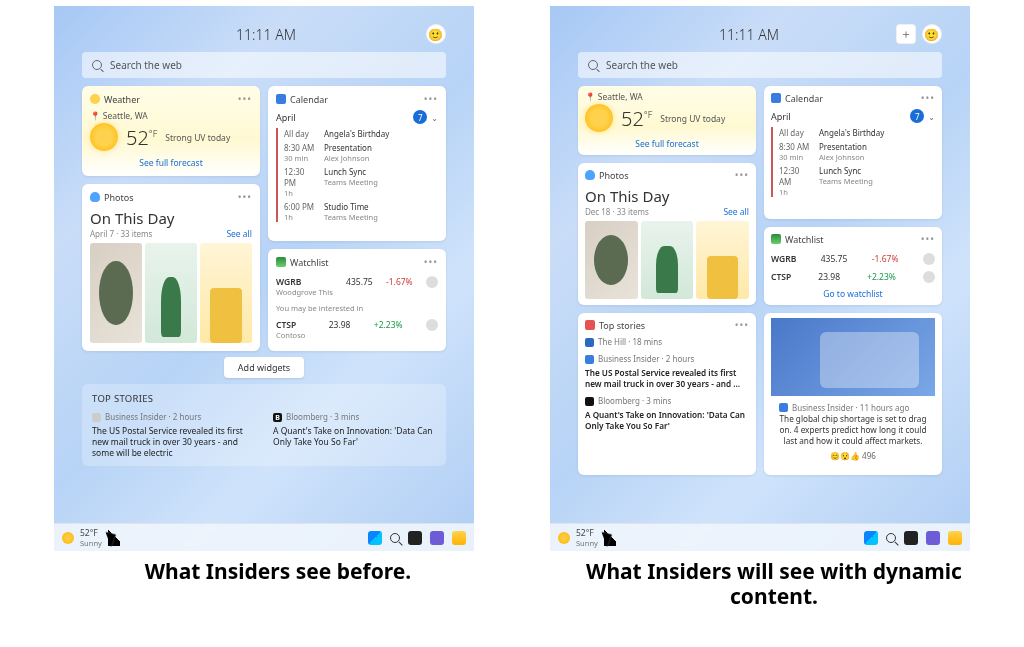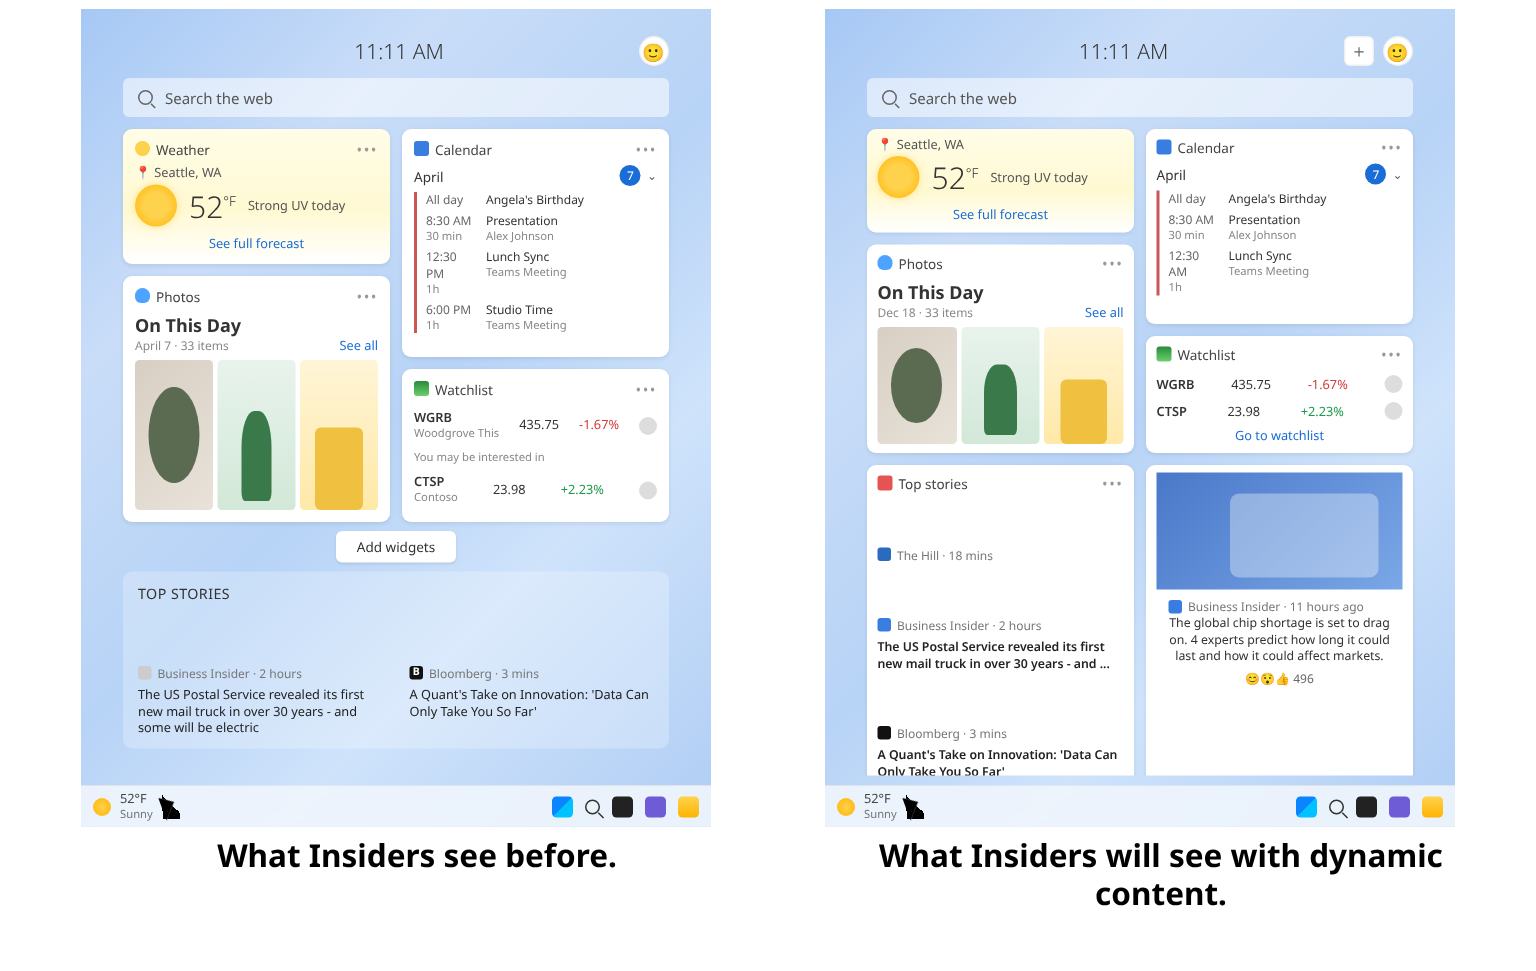--- a/index.html
+++ b/index.html
@@ -86,32 +86,32 @@
   .uv{font-size:8.5px;color:#555;}
   .forecast-link{color:#1a6dd6;font-size:8.5px;text-align:center;margin-top:6px;}
   .cal-head{display:flex;align-items:center;justify-content:space-between;margin-top:2px;}
   .cal-month{font-size:9px;}
   .cal-day{background:#1a6dd6;color:#fff;border-radius:50%;width:14px;height:14px;display:flex;align-items:center;justify-content:center;font-size:8px;}
   .caret{font-size:8px;color:#666;}
   .events{margin-top:4px;border-left:2px solid #c55; padding-left:6px; display:flex;flex-direction:column;gap:3px;}
   .ev{display:grid;grid-template-columns:34px 1fr;gap:6px;font-size:8px;}
   .ev .when{color:#666;}
   .ev .sub{color:#888;font-size:7.5px;}
-  .photos-title{font-weight:700;font-size:12px;}
+  .photos-title{font-weight:400;font-size:15px;}
   .photos-sub{color:#888;font-size:8px;}
   .seeall{color:#1a6dd6;font-size:8.5px;}
   .photo-strip{display:flex;gap:3px;margin-top:4px;height: var(--ph, 78px);}
   .ph{flex:1;border-radius:3px;}
   .ph1{background:linear-gradient(135deg,#d8cfc4,#e8e2d8);position:relative;}
   .ph1::after{content:"";position:absolute;inset:18% 18%;border-radius:50%;background:#5a6b52;}
   .ph2{background:linear-gradient(180deg,#e8f3ec,#d2e8d8);position:relative;}
   .ph2::after{content:"";position:absolute;bottom:6px;left:30%;width:40%;height:60%;background:#3a7a4a;border-radius:40% 40% 10% 10%;}
   .ph3{background:linear-gradient(180deg,#fff5d6,#ffe9a8);position:relative;}
   .ph3::after{content:"";position:absolute;bottom:0;left:20%;width:60%;height:55%;background:#f0c040;border-radius:4px;}
-  .watch-row{display:flex;align-items:center;justify-content:space-between;font-size:8.5px;padding:3px 0;}
+  .watch-row{display:flex;align-items:flex-start;justify-content:space-between;font-size:8.5px;padding:3px 0;}
   .sym{font-weight:600;}
   .sub8{color:#888;font-size:7.5px;}
   .neg{color:#d23b3b;}
   .pos{color:#1a9a4a;}
   .pill{width:12px;height:12px;border-radius:50%;background:#ddd;}
   .gowatch{color:#1a6dd6;text-align:center;font-size:8.5px;margin-top:2px;}
   .addwidgets{
     margin: 6px auto 6px auto;
     background:#fff;border-radius:4px;
     font-size:9px;color:#333;padding:4px 14px;
@@ -120,21 +120,21 @@
   }
   .top-stories{
     margin-top:6px;
     background:rgba(255,255,255,.25);
     border-radius:6px;
     padding:8px 10px;
   }
   .top-stories .hd{font-size:9.5px;color:#333;margin-bottom:6px;letter-spacing:.3px;}
   .story-cols{display:flex;gap:18px;}
   .story{flex:1;font-size:8.5px;color:#222;}
-  .story .src{color:#777;font-size:8px;margin-bottom:3px;display:flex;align-items:flex-start;gap:4px;margin-top:36px;}
+  .story .src{color:#777;font-size:8px;margin-bottom:3px;display:flex;align-items:flex-end;gap:4px;}
   .src-ico{width:9px;height:9px;background:#ccc;border-radius:2px;display:inline-block;}
   .src-ico.b{background:#111;}
   .src-ico.bi{background:#3a7de0;}
   .src-ico.hill{background:#2a6bbf;}
   .news-card .story{margin-bottom:6px;font-size:8.2px;}
   .news-card .story .head4{font-weight:600;}
   .img-card{padding:0;overflow:hidden;text-align:center;}
   .img-card .imgbg{height:78px;background:linear-gradient(135deg,#4a78c9,#7aa7e6);position:relative;}
   .img-card .imgbg::after{content:"";position:absolute;inset:18% 10% 10% 30%;background:rgba(255,255,255,.35);border-radius:6px;}
   .img-card .txt{padding:6px 8px 8px 8px;font-size:8.2px;}

